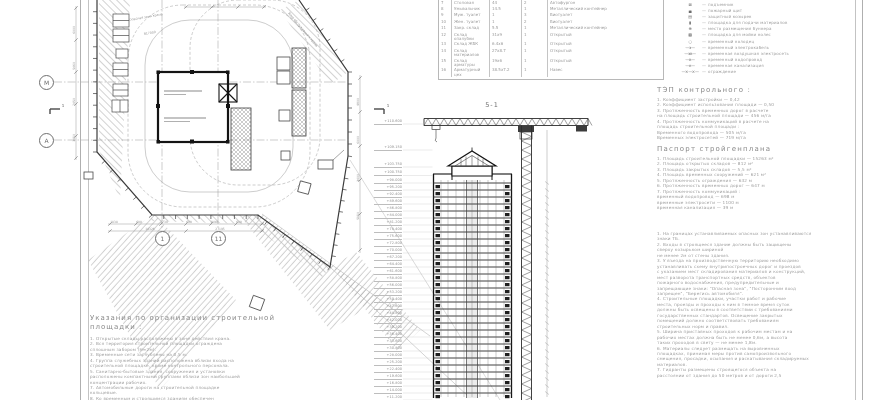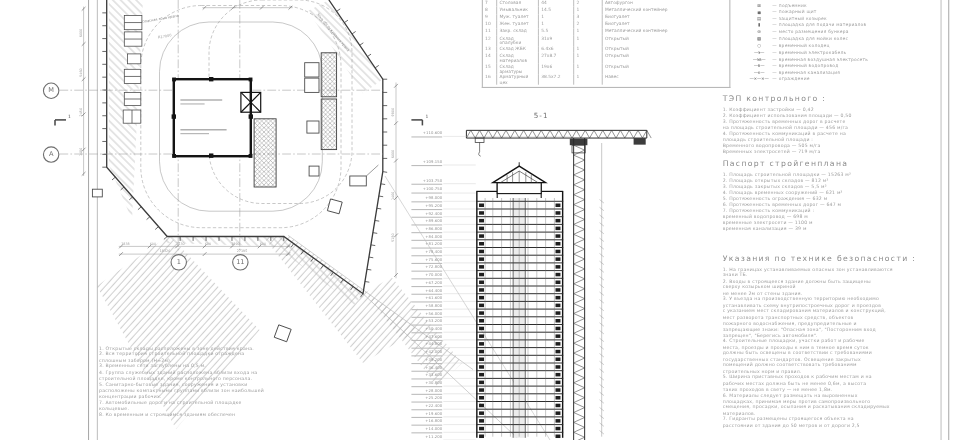--- a/index.html
+++ b/index.html
@@ -740,21 +740,20 @@
         <div class="tline">5. Протяженность ограждения — 632 м</div>
         <div class="tline">6. Протяженность временных дорог — 647 м</div>
         <div class="tline">7. Протяженность коммуникаций :</div>
         <div class="tline">временный водопровод — 698 м</div>
         <div class="tline">временные электросети — 1100 м</div>
         <div class="tline">временная канализация — 39 м</div>
       </div>
   </div>
 
   <div class="section" style="left:657px;top:231px;width:204px;">
-    <div class="sec-title">Указания по технике безопасности :</div>
     <div>
         <div class="tline">1. На границах устанавливаемых опасных зон устанавливаются</div>
         <div class="tline">знаки ТБ.</div>
         <div class="tline">2. Входы в строящееся здание должны быть защищены</div>
         <div class="tline">сверху козырьком шириной</div>
         <div class="tline">не менее 2м от стены здания.</div>
         <div class="tline">3. У въезда на производственную территорию необходимо</div>
         <div class="tline">устанавливать схему внутрипостроечных дорог и проездов</div>
         <div class="tline">с указанием мест складирования материалов и конструкций,</div>
         <div class="tline">мест разворота транспортных средств, объектов</div>
@@ -773,20 +772,21 @@
         <div class="tline">6. Материалы следует размещать на выровненных</div>
         <div class="tline">площадках, принимая меры против самопроизвольного</div>
         <div class="tline">смещения, просадки, осыпания и раскатывания складируемых</div>
         <div class="tline">материалов.</div>
         <div class="tline">7. Гидранты размещены строящегося объекта на</div>
         <div class="tline">расстоянии от здания до 50 метров и от дороги 2,5</div>
       </div>
   </div>
 
   <div class="section" style="left:90px;top:314px;width:228px;">
+    <div class="sec-title wrap">Указания по организации строительной площадки :</div>
     <div>
         <div class="tline">1. Открытые склады расположены в зоне действия крана.</div>
         <div class="tline">2. Вся территория строительной площадки ограждена</div>
         <div class="tline">сплошным забором (Н=2м).</div>
         <div class="tline">3. Временные сети заглублены на 0,5 м.</div>
         <div class="tline">4. Группа служебных зданий расположена вблизи входа на</div>
         <div class="tline">строительной площадке, кроме контрольного персонала.</div>
         <div class="tline">5. Санитарно-бытовые здания, сооружения и установки</div>
         <div class="tline">расположены компактными группами вблизи зон наибольшей</div>
         <div class="tline">концентрации рабочих.</div>

